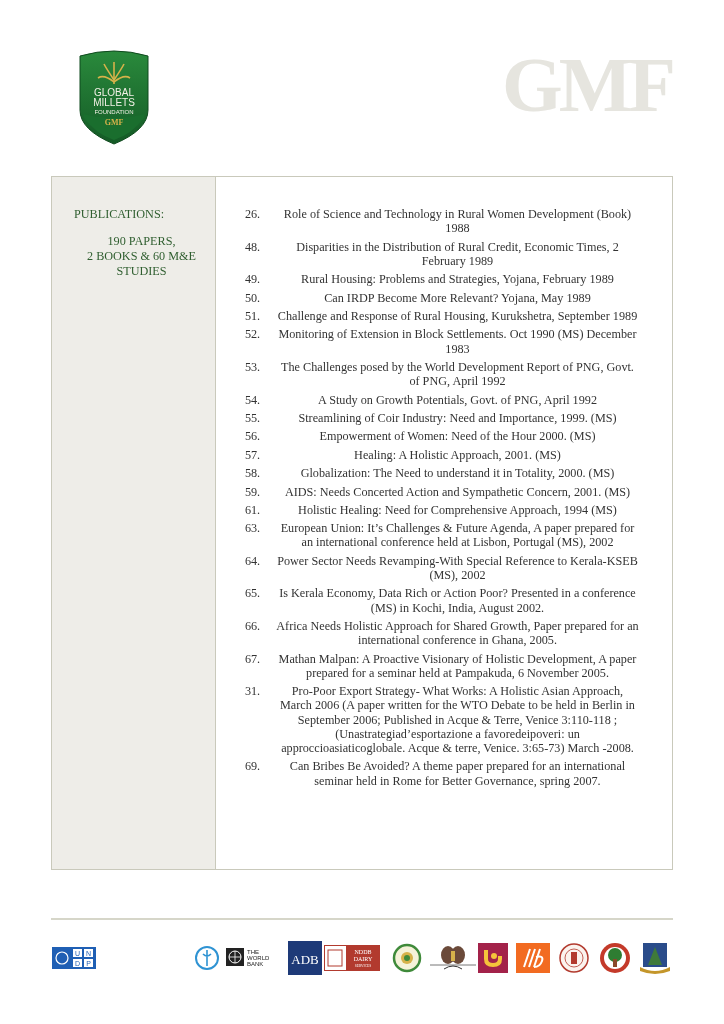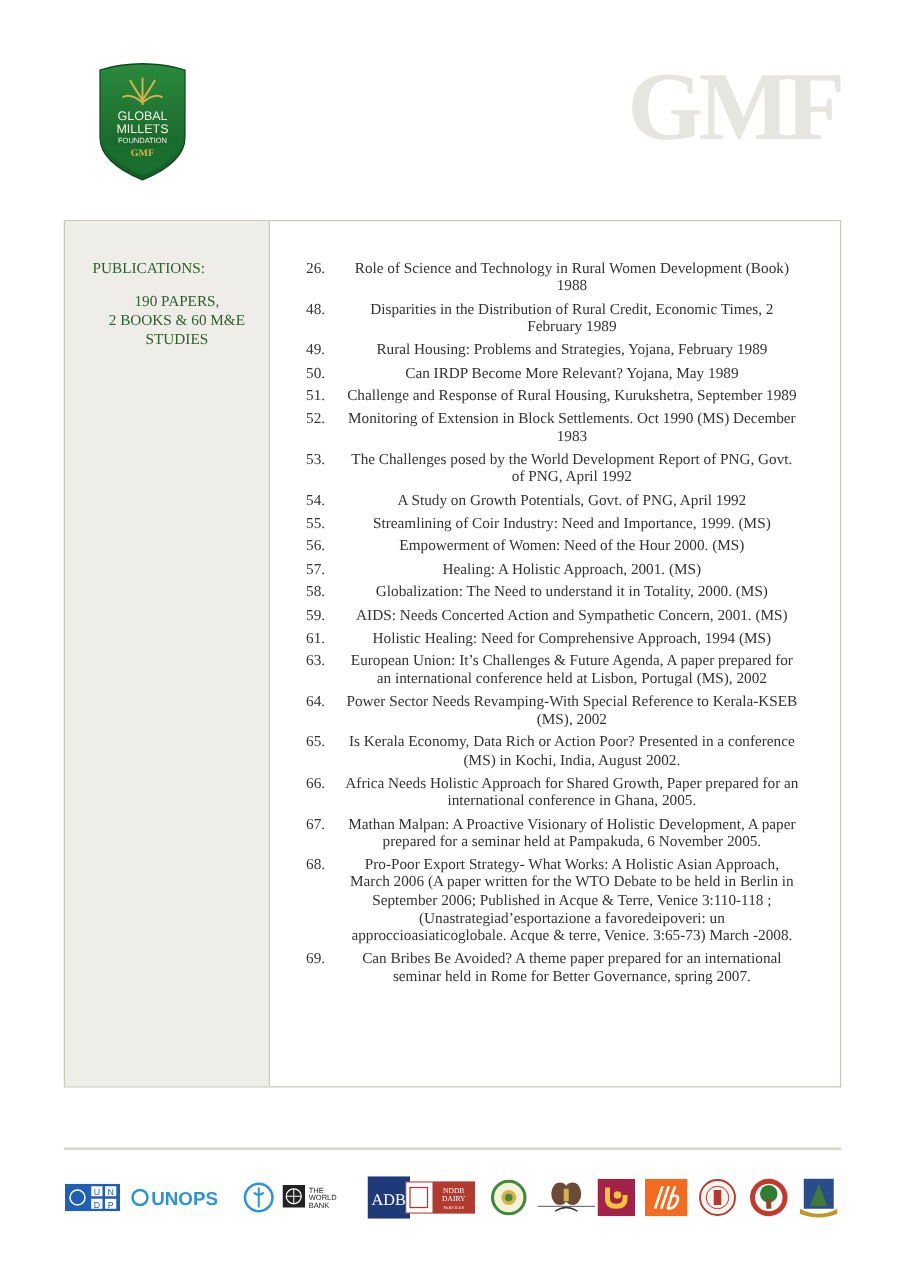--- a/index.html
+++ b/index.html
@@ -142,21 +142,21 @@
       </li>
       <li class="item">
         <span class="num">66.</span>
         <span class="text">Africa Needs Holistic Approach for Shared Growth, Paper prepared for an international conference in Ghana, 2005.</span>
       </li>
       <li class="item">
         <span class="num">67.</span>
         <span class="text">Mathan Malpan: A Proactive Visionary of Holistic Development, A paper prepared for a seminar held at Pampakuda, 6 November 2005.</span>
       </li>
       <li class="item">
-        <span class="num">68.</span>
+        <span class="num">31.</span>
         <span class="text">Pro-Poor Export Strategy- What Works:  A Holistic Asian Approach, March 2006 (A paper written for the WTO Debate to be held in Berlin in September 2006; Published in Acque &amp; Terre, Venice 3:110-118 ;(Unastrategiad’esportazione a favoredeipoveri: un approccioasiaticoglobale. Acque &amp; terre, Venice. 3:65-73) March -2008.</span>
       </li>
       <li class="item">
         <span class="num">69.</span>
         <span class="text">Can Bribes Be Avoided? A theme paper prepared for an international seminar held in Rome for Better Governance, spring 2007.</span>
       </li>
     </ul>
 </div>
 
 <div class="footer-rule"></div>
@@ -170,46 +170,40 @@
         <rect x="32" y="2" width="9" height="8" fill="#fff"></rect>
       <rect x="21" y="12" width="9" height="8" fill="#fff"></rect>
         <rect x="32" y="12" width="9" height="8" fill="#fff"></rect>
       <text x="25.5" y="9" text-anchor="middle" font-size="7" fill="#1f5fb4" font-family="Liberation Sans, sans-serif">U</text>
       <text x="36.5" y="9" text-anchor="middle" font-size="7" fill="#1f5fb4" font-family="Liberation Sans, sans-serif">N</text>
       <text x="25.5" y="19" text-anchor="middle" font-size="7" fill="#1f5fb4" font-family="Liberation Sans, sans-serif">D</text>
       <text x="36.5" y="19" text-anchor="middle" font-size="7" fill="#1f5fb4" font-family="Liberation Sans, sans-serif">P</text>
     </svg>
   </div>
 
-  <div class="lg" style="left:52px;">
-    <svg width="80" height="22" viewBox="0 0 80 22">
-      <circle cx="8" cy="11" r="6" fill="none" stroke="#2f93d3" stroke-width="2"></circle>
-      <text x="17" y="17" font-size="15" font-weight="bold" fill="#2f93d3" font-family="Liberation Sans, sans-serif">UNOPS</text>
-    </svg>
-  </div>
 
   <div class="lg" style="left:142px;">
     <svg width="26" height="28" viewBox="0 0 26 28">
       <circle cx="13" cy="14" r="11" fill="none" stroke="#2f93d3" stroke-width="2"></circle>
       <path d="M13 6 L13 22 M9 10 Q13 14 17 10" stroke="#2f93d3" stroke-width="1.6" fill="none"></path>
     </svg>
   </div>
 
   <div class="lg" style="left:174px;">
     <svg width="50" height="24" viewBox="0 0 50 24">
       <rect x="0" y="2" width="18" height="18" fill="#222"></rect>
       <circle cx="9" cy="11" r="6" fill="none" stroke="#fff" stroke-width="1"></circle>
       <path d="M3 11 H15 M9 5 V17" stroke="#fff" stroke-width="0.8"></path>
       <text x="21" y="8" font-size="6" fill="#222" font-family="Liberation Sans, sans-serif">THE</text>
       <text x="21" y="14" font-size="6" fill="#222" font-family="Liberation Sans, sans-serif">WORLD</text>
       <text x="21" y="20" font-size="6" fill="#222" font-family="Liberation Sans, sans-serif">BANK</text>
     </svg>
   </div>
 
-  <div class="lg" style="left:242px;">
+  <div class="lg" style="left:236px;">
     <svg width="34" height="34" viewBox="0 0 34 34">
       <rect width="34" height="34" fill="#1e3a78"></rect>
       <text x="17" y="23" text-anchor="middle" font-size="13" fill="#fff" font-family="Liberation Serif, serif">ADB</text>
     </svg>
   </div>
 
   <div class="lg" style="left:272px;">
     <svg width="56" height="26" viewBox="0 0 56 26">
       <rect x="0.5" y="0.5" width="55" height="25" fill="#fff" stroke="#b23a2e"></rect>
       <rect x="22" y="0.5" width="33.5" height="25" fill="#b23a2e"></rect>

